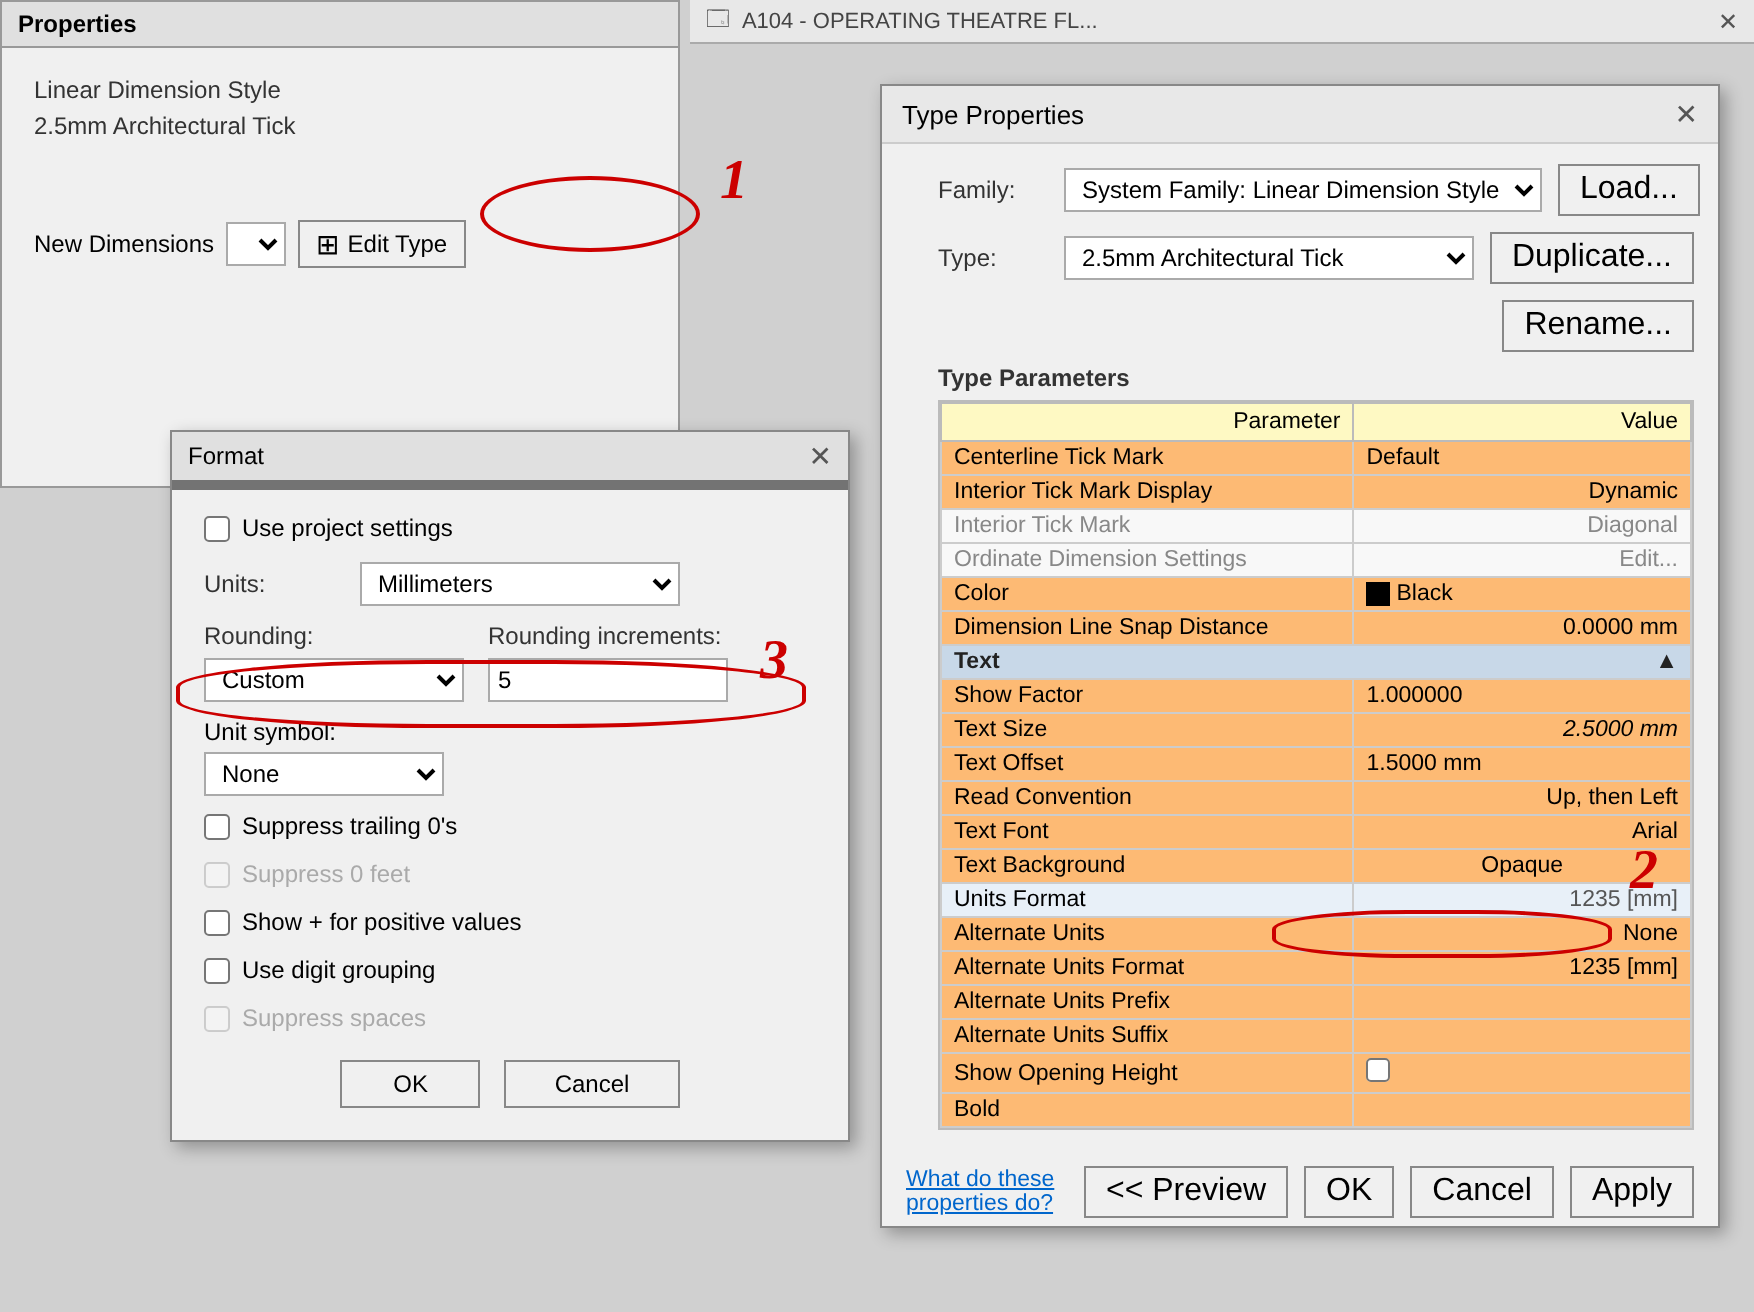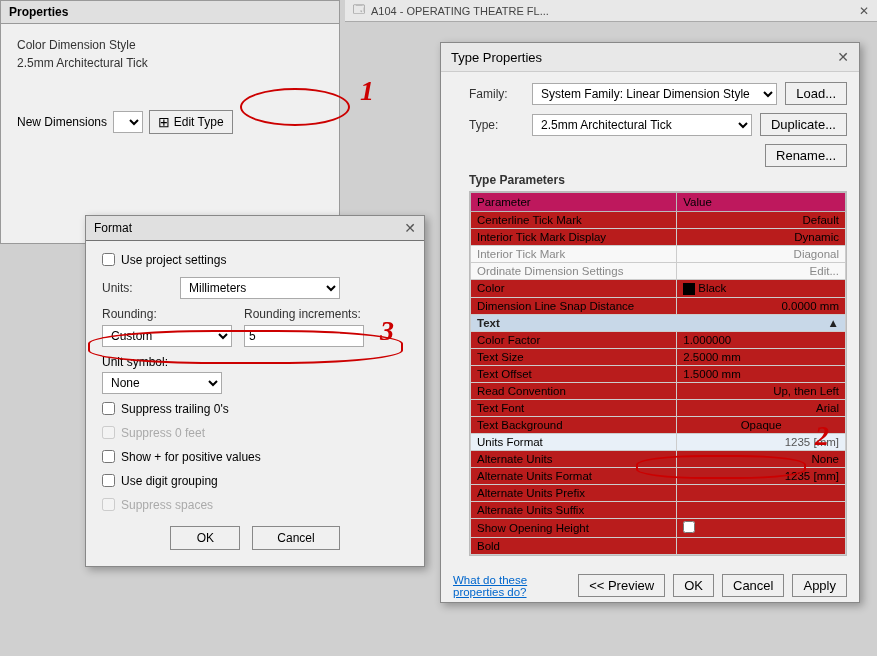--- a/index.html
+++ b/index.html
@@ -99,38 +99,38 @@
     .format-dialog {
       position: absolute;
       left: 85px; top: 215px;
       width: 340px;
       background: #f0f0f0;
       border: 1px solid #888;
       box-shadow: 3px 3px 8px rgba(0,0,0,0.3);
     }
     .dialog-title-bar {
       background: #e0e0e0;
-      border-bottom: 1px solid #737373;
+      border-bottom: 5px solid #737373;
       padding: 5px 8px;
       display: flex;
       align-items: center;
       justify-content: space-between;
     }
     .dialog-close-btn {
       cursor: pointer;
       font-size: 14px;
       color: #555;
       line-height: 1;
     }
     .dialog-body {
       padding: 12px 16px;
     }
     .checkbox-row {
       display: flex;
-      align-items: flex-start;
+      align-items: flex-end;
       gap: 6px;
       margin-bottom: 10px;
     }
     .form-row {
       display: flex;
       align-items: center;
       gap: 8px;
       margin-bottom: 8px;
     }
     .form-label {
@@ -268,49 +268,49 @@
     .tp-select {
       border: 1px solid #aaa;
       background: white;
       padding: 2px 4px;
       font-size: 12px;
       height: 22px;
       flex: 1;
     }
     .tp-btn {
       padding: 3px 10px;
-      font-size: 13px;
+      font-size: 16px;
       border: 1px solid #888;
       background: #f0f0f0;
       cursor: pointer;
       white-space: nowrap;
     }
     .type-params-label {
       font-size: 12px;
       font-weight: bold;
       color: #333;
       margin-bottom: 4px;
       margin-top: 4px;
     }
     .params-table {
       width: 100%;
       border-collapse: collapse;
       font-size: 11.5px;
     }
     .params-table th {
-      background: #be185d;
+      background: #fef9c3;
       border: 1px solid #bbb;
       padding: 3px 6px;
-      text-align: left;
+      text-align: right;
       font-weight: normal;
     }
     .params-table td {
       border: 1px solid #ccc;
       padding: 2px 6px;
-      background: #b91c1c;
+      background: #fdba74;
     }
     .params-table tr.section-header td {
       background: #c8d8e8;
       font-weight: bold;
       color: #222;
     }
     .params-table tr.dimgray td {
       background: #f8f8f8;
       color: #888;
     }
@@ -368,21 +368,21 @@
   <span>A104 - OPERATING THEATRE FL...</span>
   <span class="bg-window-close">✕</span>
 </div>
 
 <div class="properties-panel">
   <div class="properties-title">
     <span>Properties</span>
   </div>
   <div class="properties-content">
     <div class="dimension-style-info">
-      <div>Color Dimension Style</div>
+      <div>Linear Dimension Style</div>
       <div>2.5mm Architectural Tick</div>
     </div>
     <div class="properties-dropdown-row">
       <span>New Dimensions</span>
       <select class="select-box" style="width:30px;"></select>
       <button class="edit-type-btn">
         <span style="font-size:14px;">⊞</span>
         <span>Edit Type</span>
       </button>
     </div>
@@ -484,21 +484,21 @@
       <table class="params-table">
         <thead>
           <tr>
             <th style="width:55%">Parameter</th>
             <th style="width:45%">Value</th>
           </tr>
         </thead>
         <tbody id="params-tbody">
         <tr>
               <td>Centerline Tick Mark</td>
-              <td style="text-align: right;">Default</td>
+              <td style="">Default</td>
             </tr>
             <tr>
               <td>Interior Tick Mark Display</td>
               <td style="text-align: right;">Dynamic</td>
             </tr>
             <tr class="dimgray">
               <td style="color: rgb(136, 136, 136);">Interior Tick Mark</td>
               <td style="color: rgb(136, 136, 136); text-align: right;">Diagonal</td>
             </tr>
             <tr class="dimgray">
@@ -510,26 +510,26 @@
               <td><span style="display:inline-block;width:12px;height:12px;background:#000;vertical-align:middle;margin-right:3px;"></span>Black</td>
             </tr>
             <tr>
               <td>Dimension Line Snap Distance</td>
               <td style="text-align: right;">0.0000 mm</td>
             </tr>
             <tr class="section-header">
               <td colspan="2" style="font-weight: bold;">Text<span style="float: right;"> ▲</span></td>
             </tr>
             <tr>
-              <td>Color Factor</td>
+              <td>Show Factor</td>
               <td style="text-align: left;">1.000000</td>
             </tr>
             <tr>
               <td>Text Size</td>
-              <td style="text-align: left;">2.5000 mm</td>
+              <td style="text-align: right; font-style: italic;">2.5000 mm</td>
             </tr>
             <tr>
               <td>Text Offset</td>
               <td style="text-align: left;">1.5000 mm</td>
             </tr>
             <tr>
               <td>Read Convention</td>
               <td style="text-align: right;">Up, then Left</td>
             </tr>
             <tr>

